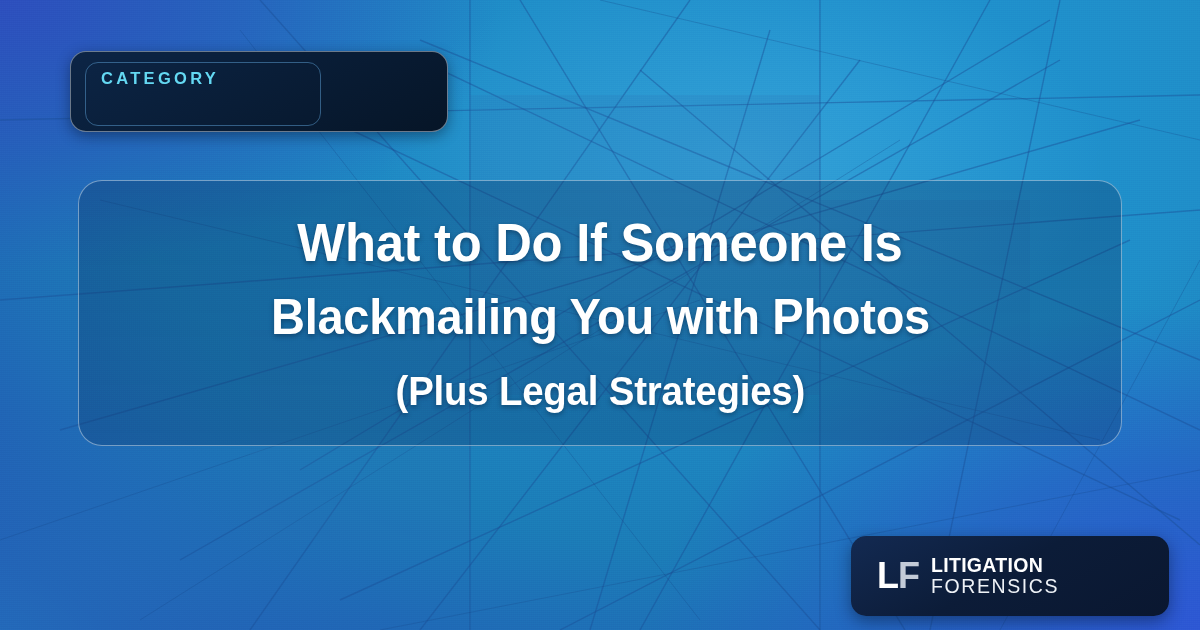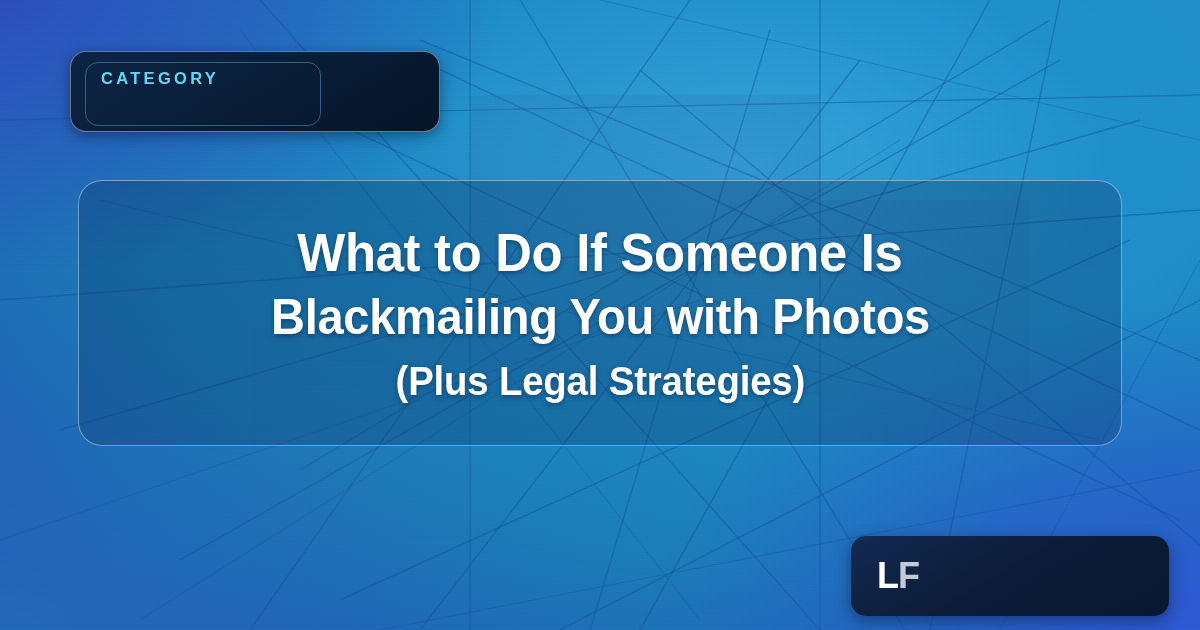--- a/index.html
+++ b/index.html
@@ -70,20 +70,21 @@
     top: 51px;
     width: 368px;
     height: 79px;
     border-radius: 16px;
     background: linear-gradient(145deg, #0b2344 0%, #071b35 52%, #0a2murky 52%, #061529 100%);
     background: linear-gradient(150deg, #0c2banner 0%, #08203d 100%);
     background: linear-gradient(150deg, #0c2546 0%, #061527 100%);
     border: 1.5px solid rgba(168,180,196,0.62);
     box-shadow: 0 4px 14px rgba(2,14,34,0.42);
     overflow: hidden;
+    padding-left: 8px;
   }
   .badge-inner-frame {
     position: absolute;
     left: 14px;
     top: 10px;
     width: 234px;
     height: 62px;
     border: 1.2px solid rgba(86,150,200,0.55);
     border-radius: 13px;
     pointer-events: none;
@@ -118,21 +119,21 @@
     width: 1044px;
     height: 266px;
     border-radius: 24px;
     background: linear-gradient(180deg, rgba(10,46,92,0.30) 0%, rgba(10,46,92,0.26) 100%);
     border: 1.3px solid rgba(206,222,236,0.52);
     box-sizing: border-box;
     display: flex;
     flex-direction: column;
     align-items: center;
     justify-content: center;
-    gap: 6px;
+    gap: 16px;
   }
   .hl {
     color: #ffffff;
     text-align: center;
     font-family: "Liberation Sans Narrow", "Liberation Sans", sans-serif;
     font-weight: 700;
     text-shadow: 0 2px 5px rgba(4,24,48,0.42);
     white-space: nowrap;
     line-height: 1.12;
   }
@@ -243,15 +244,19 @@
     <div class="hl hl-1">What to Do If Someone Is</div>
     <div class="hl hl-2">Blackmailing You with Photos</div>
     <div class="hl hl-3">(Plus Legal Strategies)</div>
   </div>
 
   <div class="logo">
     <div class="logo-mark">
       <span class="lm-l">L</span>
         <span class="lm-f">F</span>
     </div>
+    <div class="logo-words">
+      <span class="logo-w1">LITIGATION</span>
+      <span class="logo-w2">FORENSICS</span>
+    </div>
   </div>
 
 </div>
 
 </body></html>

